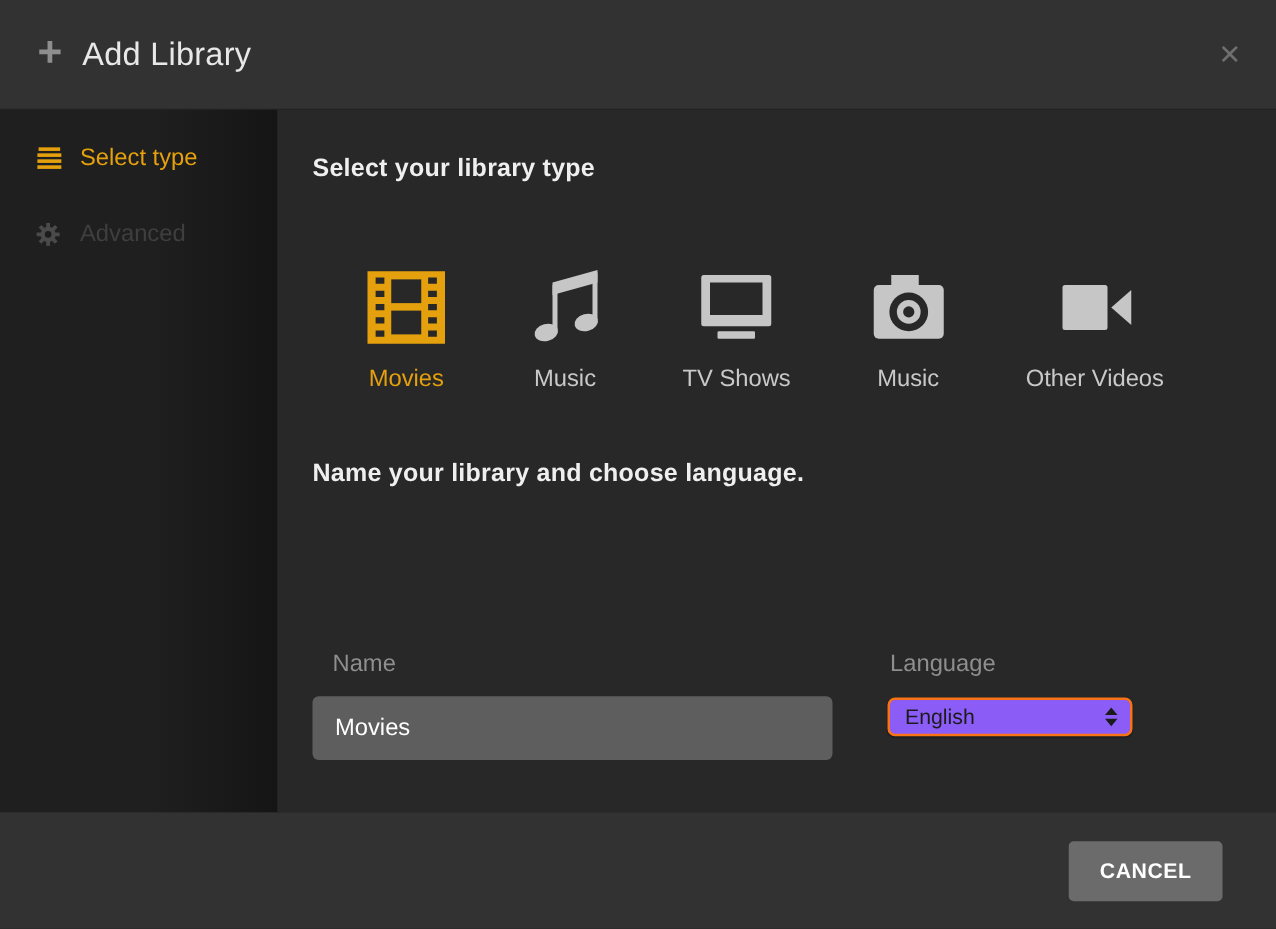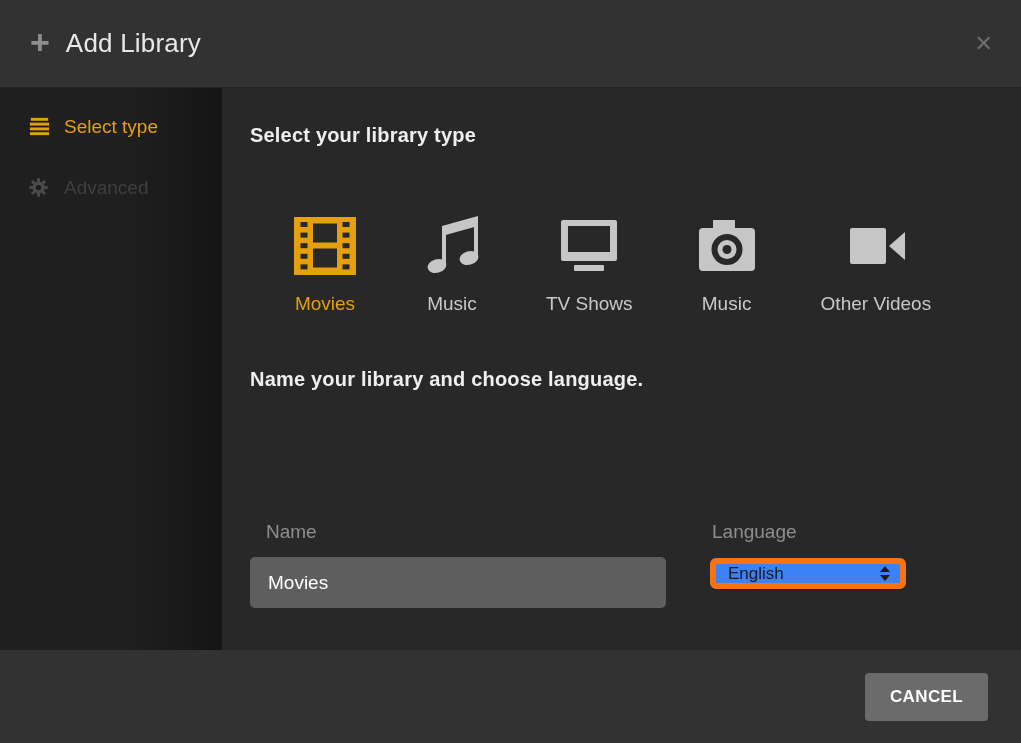--- a/index.html
+++ b/index.html
@@ -124,22 +124,22 @@
     font-family: "Liberation Sans", sans-serif;
     outline: none;
   }
 
   .language-select {
     position: absolute;
     top: 470px;
     left: 488px;
     width: 196px;
     height: 31px;
-    background: #3b82f6;
-    border: 6px solid #f97316;
+    background: #8b5cf6;
+    border: 2px solid #f97316;
     border-radius: 6px;
     display: flex;
     align-items: center;
     padding: 0 10px 0 12px;
     cursor: pointer;
     box-shadow: 0 1px 1px rgba(0,0,0,0.25);
   }
   .select-value { flex: 1; font-size: 17px; color: #1b1b1b; }
   .select-arrows { display: flex; flex-direction: column; gap: 3px; align-items: center; }
   .select-arrows .up {
@@ -155,21 +155,21 @@
     border-top: 6px solid #1b1b1b;
   }
 
   
   .footer {
     flex: 0 0 93px;
     background: #323232;
     display: flex;
     align-items: center;
     justify-content: flex-end;
-    padding-right: 33px;
+    padding-right: 43px;
     gap: 16px;
   }
   .btn {
     height: 48px;
     border: none;
     border-radius: 4px;
     color: #ffffff;
     font-size: 17px;
     font-weight: 700;
     letter-spacing: 0.4px;

